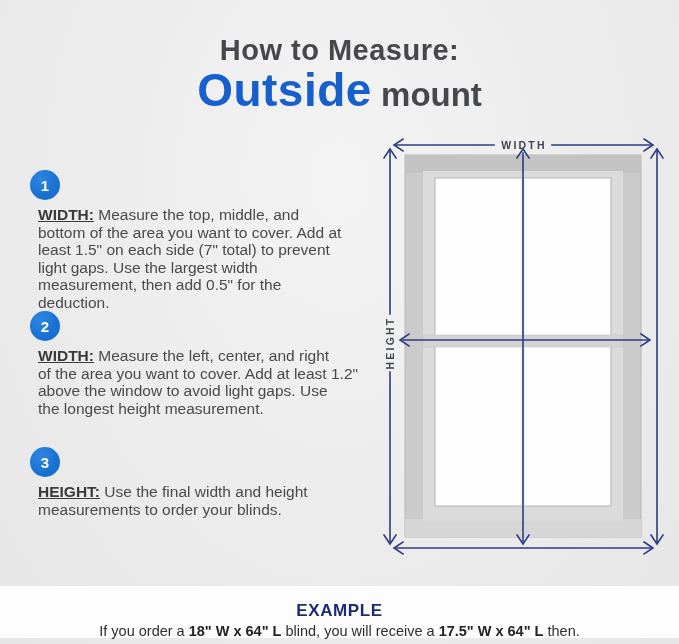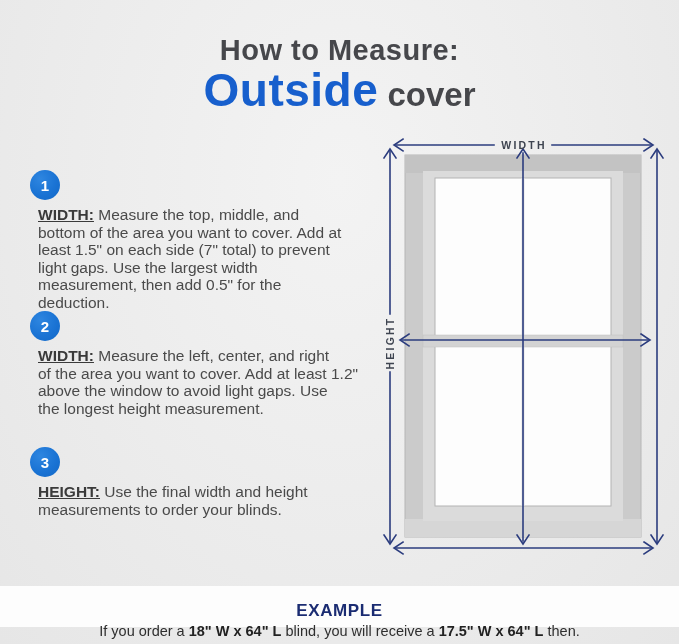--- a/index.html
+++ b/index.html
@@ -49,41 +49,41 @@
   .step-text strong{color:#3a3a3a;font-weight:700;text-decoration:underline;}
   
   .diagram{position:absolute;left:372px;top:130px;width:303px;height:450px;}
   .dim-label{
     font-family:"Liberation Sans", sans-serif;
     font-size:10.5px;font-weight:600;
     letter-spacing:2.2px;fill:#3e4450;
   }
   
   .example{
-    position:absolute;left:0;top:586px;width:100%;height:41px;
+    position:absolute;left:0;top:586px;width:100%;height:52px;
     background:#fdfdfd;text-align:center;
   }
   .example-heading{
     margin:15px 0 2px 0;
     font-size:17px;font-weight:700;letter-spacing:.6px;
     color:#1b2c72;
   }
   .example-sentence{
     margin:0;font-size:14.5px;color:#2e2e2e;
   }
   .example-sentence b{color:#222222;}
 </style>
 </head>
 <body>
 
 <div class="canvas">
 
   <header class="title">
     <div class="title-line1">How to Measure:</div>
-    <div class="title-line2"><span class="title-highlight">Outside</span><span class="title-suffix"> cover</span></div>
+    <div class="title-line2"><span class="title-highlight">Outside</span><span class="title-suffix"> mount</span></div>
   </header>
 
   <div class="step step-1">
     <div class="badge">1</div>
     <p class="step-text"><strong>WIDTH:</strong><span> Measure the top, middle, and
 bottom of the area you want to cover. Add at
 least 1.5" on each side (7" total) to prevent
 light gaps. Use the largest width
 measurement, then add 0.5" for the
 deduction.</span></p>

